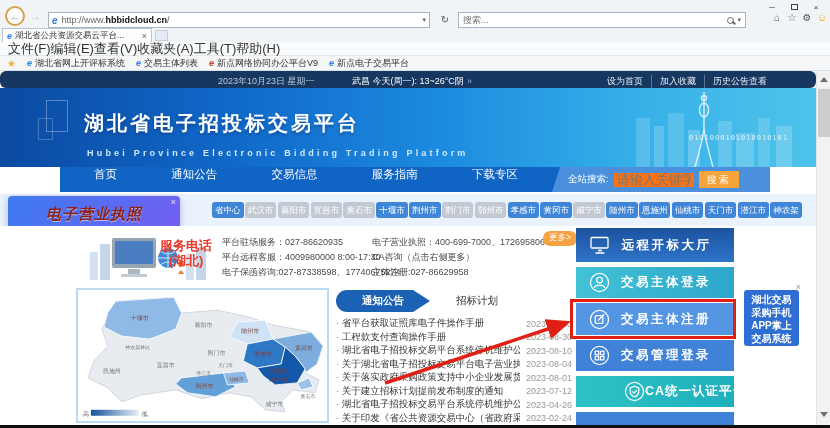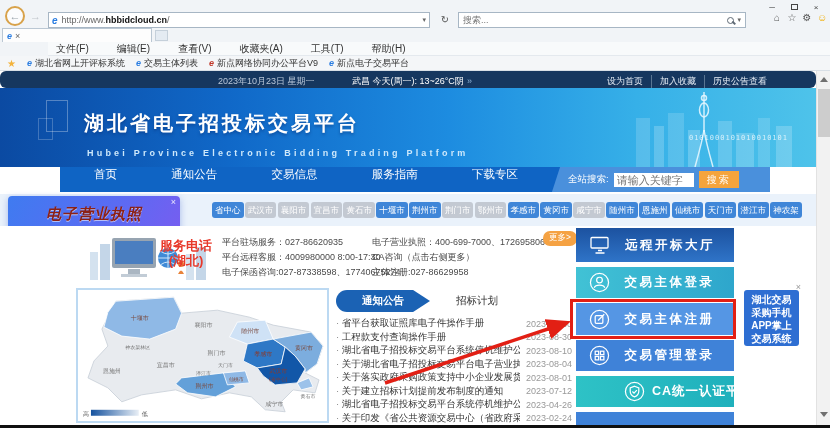--- a/index.html
+++ b/index.html
@@ -29,21 +29,21 @@
   .ci { width:14px; text-align:center; font-size:10px; color:#555; }
   .ci.smiley { color:#f0b00e; }
 
   .tab-row { position:absolute; top:28px; left:0; right:0; height:14px; }
   .tab { position:absolute; left:2px; top:0; width:150px; height:14px; background:#fdfdfd; border:1px solid #bac7d3; border-bottom:none; display:flex; align-items:center; font-size:8.5px; color:#333; padding:0 4px; gap:3px; }
   .tab .e-logo { font-size:9px; margin:0; }
   .tab-title { flex:1; overflow:hidden; white-space:nowrap; }
   .tab-close { color:#666; font-size:9px; }
   .newtab { position:absolute; left:155px; top:2px; width:13px; height:11px; background:#e4ebf2; border:1px solid #c5d0da; }
 
-  .menu-row { position:absolute; top:42px; left:0; right:0; height:14px; background:#f8fafb; display:flex; align-items:center; padding-left:8px; gap:28px; font-size:10px; color:#333; border-bottom:1px solid #e4e9ee;margin-left:48px; }
+  .menu-row { position:absolute; top:42px; left:0; right:0; height:14px; background:#f8fafb; display:flex; align-items:center; padding-left:8px; gap:0; font-size:13px; color:#333; border-bottom:1px solid #e4e9ee; }
   .fav-row { position:absolute; top:56px; left:0; right:0; height:15px; background:#f4f6f8; display:flex; align-items:center; padding-left:7px; gap:11px; font-size:9px; color:#333; border-bottom:1px solid #d8dfe6; }
   .fav-star { color:#f3b33c; font-size:10px; }
   .fav-item { display:flex; align-items:center; gap:3px; white-space:nowrap; }
   .fav-item .e-logo { margin:0; font-size:9px; }
 
   
   .viewport { position:absolute; top:71px; left:0; width:816px; height:354px; background:#fff; overflow:hidden; }
 
   .topbar { position:absolute; top:0; left:0; right:0; height:17px; background:#16375f; font-size:9px;border-radius:6px; }
   .tb-date { position:absolute; left:218px; top:4px; color:#b9c7d9; }
@@ -61,21 +61,21 @@
   .deco-rect1 { position:absolute; left:46px; top:12px; width:22px; height:32px; border:1px solid rgba(255,255,255,.3); }
   .deco-rect2 { position:absolute; left:38px; top:30px; width:15px; height:22px; border:1px solid rgba(255,255,255,.22); }
   .skyline { position:absolute; right:0; top:0; width:420px; height:79px; }
 
   .mainnav { position:absolute; top:96px; left:60px; width:710px; height:25px; background:#0f64c4; overflow:hidden; }
   .nav-items { position:absolute; left:0; top:0; width:492px; height:25px; display:flex; align-items:flex-start; justify-content:space-between; padding:0 34px; }
   .nav-item { color:#fff; font-size:11.5px; white-space:nowrap; }
   .nav-search-bg { position:absolute; left:496px; top:-3px; width:226px; height:31px; background:#4a90dc; transform:skewX(-18deg); }
   .nav-search { position:absolute; left:508px; top:0; height:25px; display:flex; align-items:center; gap:5px; }
   .nav-search-label { color:#fff; font-size:9.5px; white-space:nowrap; }
-  .nav-input { width:80px; height:14px; border:none; outline:none; font-size:11px; padding:0 3px; background:#ffffff; color:#333; font-family:inherit; }
+  .nav-input { width:80px; height:14px; border:none; outline:none; font-size:13px; padding:0 3px; background:#f97316; color:#333; font-family:inherit; }
   .nav-search-btn { width:40px; height:17px; background:#f5a43c; color:#fff; font-size:10px; border:none; display:flex; align-items:center; justify-content:center; letter-spacing:2px; }
 
   .cityrow { position:absolute; top:123px; left:0; right:0; height:32px; background:#eaf2fb; }
   .pills { position:absolute; left:212px; top:8px; width:590px; display:flex; justify-content:space-between; }
   .pill { height:16px; line-height:16px; padding:0 3px; border-radius:3px; font-size:8.5px; color:#fff; white-space:nowrap; }
   .pill[data-state="on"]  { background:#3f86d8; }
   .pill[data-state="off"] { background:#c3c9d2; }
 
   .badge { position:absolute; left:8px; top:125px; width:172px; height:55px; border-radius:4px;
     background:linear-gradient(120deg,#3f7bf0 0%,#5a6bf3 55%,#7a5cf0 100%);
@@ -100,21 +100,21 @@
   .ntab-active { width:94px; height:22px; background:#1b62b4; color:#fff; font-size:10.5px; font-weight:bold; display:flex; align-items:center; justify-content:center; clip-path:polygon(0 0,82% 0,100% 50%,82% 100%,0 100%); border-radius:11px 0 0 11px; }
   .ntab { margin-left:26px; color:#333; font-size:10.5px; }
   .nlist { margin-top:5px; }
   .nrow { display:flex; align-items:center; height:13.5px; font-size:9.5px; }
   .nrow .ntitle { flex:1; color:#333; white-space:nowrap; overflow:hidden; }
   .nrow .ntitle::before { content:"· "; color:#888; }
   .nrow .ndate { color:#999; margin-left:6px; font-size:9px; flex:none; }
 
   
   .sb-btn { position:absolute; left:576px; width:158px; display:flex; align-items:center; padding-left:13px; color:#fff; }
-  .sb-label { flex:1; text-align:center; font-size:12.5px; font-weight:bold; letter-spacing:2.5px; padding-right:12px; white-space:nowrap;margin-left:7px; }
+  .sb-label { flex:1; text-align:center; font-size:12.5px; font-weight:bold; letter-spacing:2.5px; padding-right:12px; white-space:nowrap; }
   .sb1 { top:157px; height:34px; background:linear-gradient(180deg,#1c52a0,#2f74c8); }
   .sb2 { top:196px; height:31px; background:linear-gradient(90deg,#41c2d5,#2ea6cc); }
   .sb3 { top:232px; height:32px; background:#5596e4; }
   .sb4 { top:269px; height:31px; background:#3f82d8; }
   .sb5 { top:305px; height:31px; background:linear-gradient(90deg,#2ec2c6,#1fb0bc);padding-left:48px; }
   .sb6 { top:341px; height:13px; background:#3f82d8; }
   .sb-icon { flex:none; display:flex; align-items:center; }
 
   .appbox { position:absolute; left:744px; top:219px; width:55px; height:56px; background:#2e6ed2; border-radius:3px; color:#fff; font-size:10px; font-weight:bold; text-align:center; line-height:13px; padding-top:3px; }
   .appbox-close { position:absolute; top:-9px; right:-2px; color:#999; font-size:9px; font-weight:normal; }
@@ -167,20 +167,21 @@
     <div class="chrome-icons">
       <span class="ci">⌂</span>
       <span class="ci">☆</span>
       <span class="ci">⚙</span>
       <span class="ci smiley">☺</span>
     </div>
 
     <div class="tab-row">
       <div class="tab">
         <span class="e-logo">e</span>
+        <span class="tab-title">湖北省公共资源交易云平台...</span>
         <span class="tab-close">×</span>
       </div>
       <div class="newtab"></div>
     </div>
 
     <div class="menu-row">
       <span>文件(F)</span>
       <span>编辑(E)</span>
       <span>查看(V)</span>
       <span>收藏夹(A)</span>

